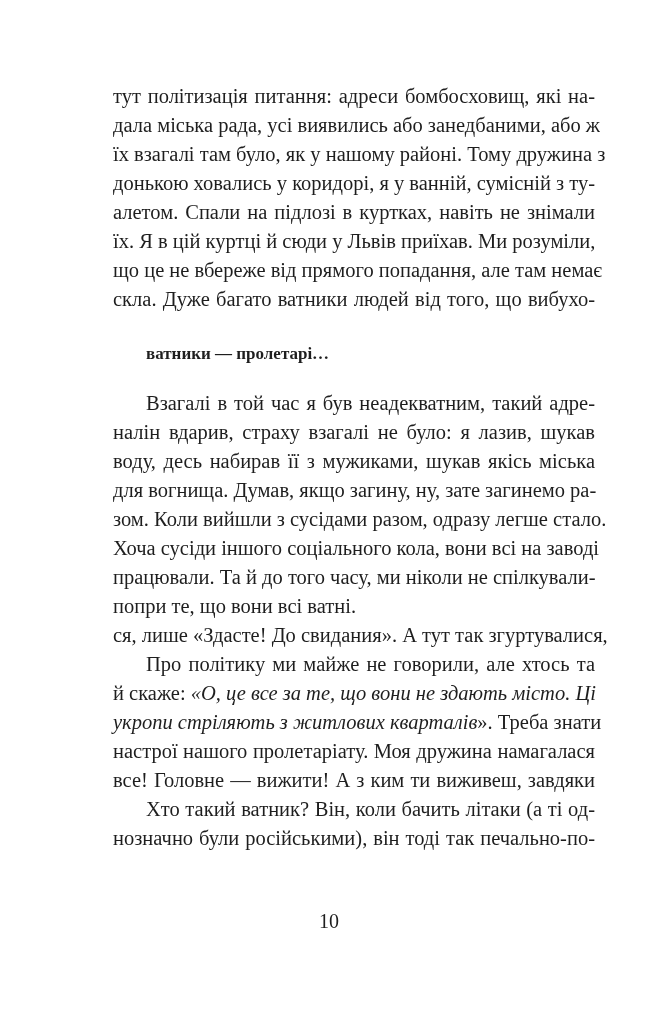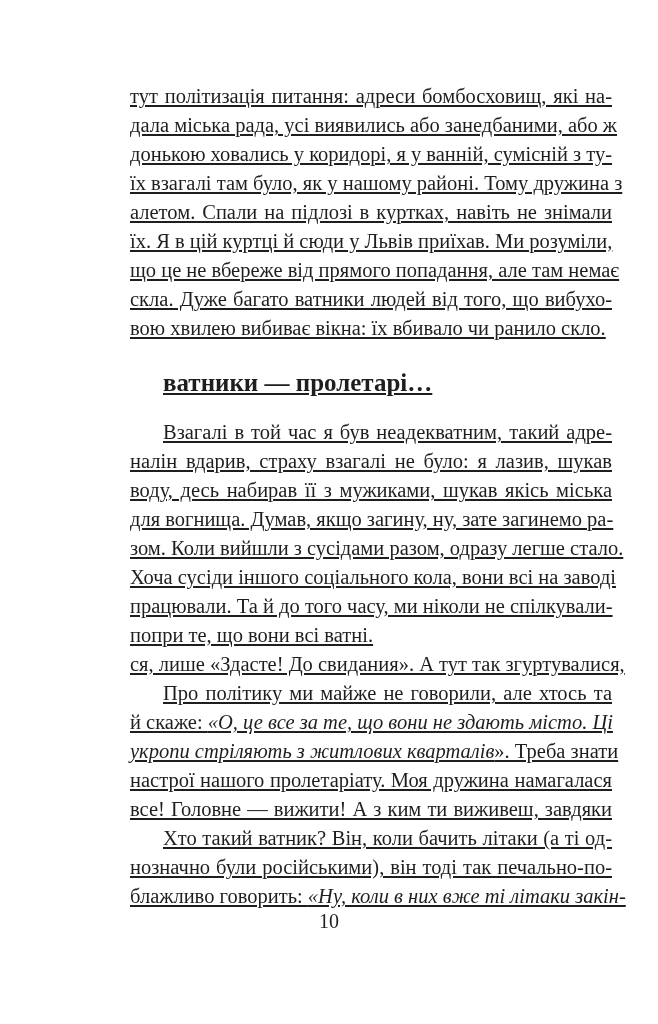--- a/index.html
+++ b/index.html
@@ -10,24 +10,23 @@
     body {
       width: 658px;
       height: 1024px;
       position: relative;
       overflow: hidden;
       font-family: "Liberation Serif", "DejaVu Serif", serif;
       color: #1e1e1e;
     }
     .page {
       position: absolute;
-      left: 130px;
+      left: 113px;
       top: 82px;
       width: 482px;
-      text-decoration: underline;
     }
     .line {
       display: block;
       height: 29px;
       line-height: 29px;
       font-size: 20.5px;
       white-space: nowrap;
       text-align: justify;
       text-align-last: justify;
     }
@@ -38,21 +37,21 @@
       padding-left: 33px;
       box-sizing: border-box;
     }
     .gap {
       height: 25px;
     }
     .heading {
       display: block;
       height: 29px;
       line-height: 29px;
-      font-size: 25px;
+      font-size: 17px;
       font-weight: bold;
       padding-left: 33px;
       white-space: nowrap;
     }
     .gap2 {
       height: 21px;
     }
     i { font-style: italic; }
     .page-number {
       position: absolute;
@@ -65,27 +64,26 @@
     }
   </style>
 </head>
 <body>
 
 <div class="page">
 
   <div>
     <span class="line">тут політизація питання: адреси бомбосховищ, які на-</span>
     <span class="line">дала міська рада, усі виявились або занедбаними, або ж</span>
+    <span class="line">їх взагалі там було, як у нашому районі. Тому дружина з</span>
     <span class="line">донькою ховались у коридорі, я у ванній, сумісній з ту-</span>
-    <span class="line">їх взагалі там було, як у нашому районі. Тому дружина з</span>
     <span class="line">алетом. Спали на підлозі в куртках, навіть не знімали</span>
     <span class="line">їх. Я в цій куртці й сюди у Львів приїхав. Ми розуміли,</span>
     <span class="line">що це не вбереже від прямого попадання, але там немає</span>
     <span class="line">скла. Дуже багато ватники людей від того, що вибухо-</span>
-    <span class="line last">вою хвилею вибиває вікна: їх вбивало чи ранило скло.</span>
   </div>
 
   <div class="gap"></div>
 
   <span class="heading">ватники — пролетарі…</span>
 
   <div class="gap2"></div>
 
   <div>
     <span class="line indent">Взагалі в той час я був неадекватним, такий адре-</span>
@@ -103,18 +101,17 @@
     <span class="line indent">Про політику ми майже не говорили, але хтось та</span>
     <span class="line"><span>й скаже: </span><i>«О, це все за те, що вони не здають місто. Ці</i></span>
     <span class="line"><i>укропи стріляють з житлових кварталів</i><span>». Треба знати</span></span>
     <span class="line">настрої нашого пролетаріату. Моя дружина намагалася</span>
     <span class="line">все! Головне — вижити! А з ким ти виживеш, завдяки</span>
   </div>
 
   <div>
     <span class="line indent">Хто такий ватник? Він, коли бачить літаки (а ті од-</span>
     <span class="line">нозначно були російськими), він тоді так печально-по-</span>
-    <span class="line"><span>блажливо говорить: </span><i>«Ну, коли в них вже ті літаки закін-</i></span>
   </div>
 
 </div>
 
 <div class="page-number">10</div>
 
 </body></html>

